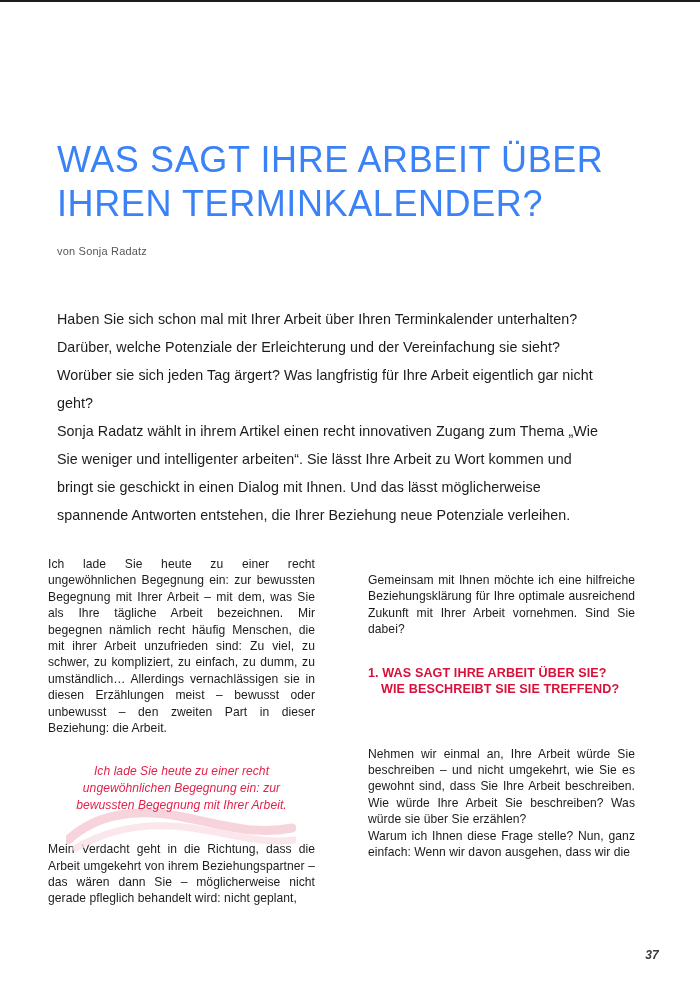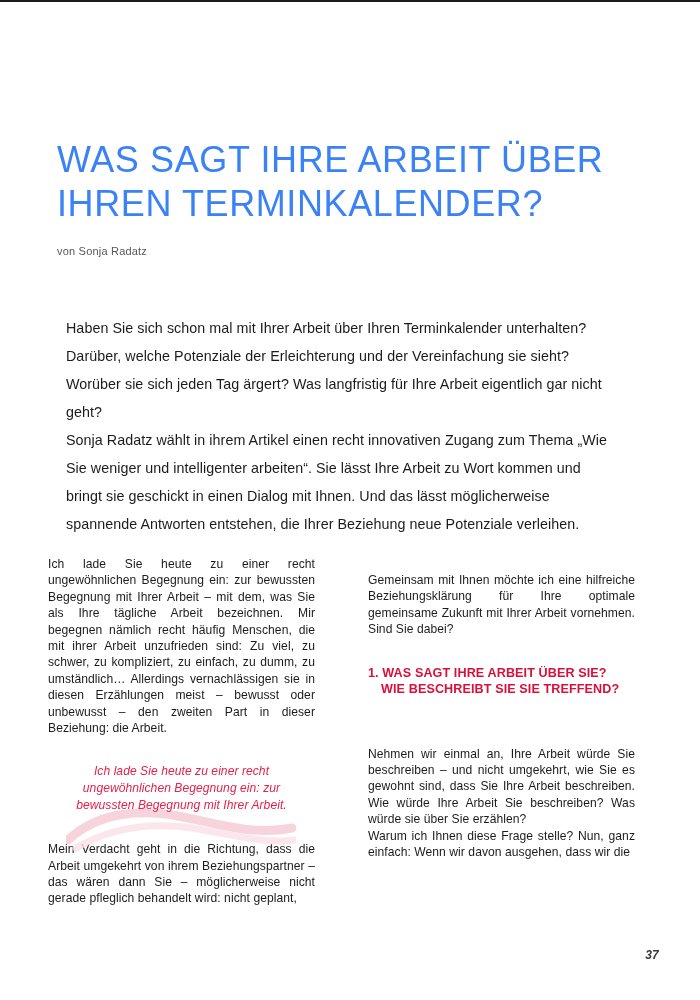--- a/index.html
+++ b/index.html
@@ -51,21 +51,21 @@
     color: #58585a;
     letter-spacing: 0.2px;
   }
 
   
   .lead {
     position: absolute;
     left: 57px;
     top: 303px;
     width: 546px;
-    margin: 9px;
+    margin: 0;
     font-size: 14.3px;
     line-height: 28px;
     color: #1b1b1b;
     letter-spacing: 0.05px;
     text-align: left;
     white-space: pre-line;
   }
 
   
   .columns {
@@ -176,21 +176,21 @@
       <svg class="swoosh" viewBox="0 0 230 46" aria-hidden="true">
         <path d="M2 34 C30 8, 70 2, 112 10 C150 17, 186 30, 226 22" fill="none" stroke="#f6ccd6" stroke-width="9" stroke-linecap="round" opacity="0.85"></path>
         <path d="M10 42 C44 22, 84 16, 126 22 C164 28, 196 38, 228 34" fill="none" stroke="#fae0e7" stroke-width="7" stroke-linecap="round" opacity="0.8"></path>
       </svg>
 
       <p class="body-p tight" style="margin-top:28px">Mein Verdacht geht in die Richtung, dass die Arbeit umgekehrt von ihrem Beziehungspartner – das wären dann Sie – möglicherweise nicht gerade pfleglich behandelt wird: nicht geplant,</p>
     </div>
 
     <div class="col col-right">
 
-      <p class="body-p" style="margin-top:16px">Gemeinsam mit Ihnen möchte ich eine hilfreiche Beziehungsklärung für Ihre optimale gemeinsame Zukunft mit Ihrer Arbeit vornehmen. Sind Sie dabei?</p>
+      <p class="body-p" style="margin-top:16px">Gemeinsam mit Ihnen möchte ich eine hilfreiche Beziehungsklärung für Ihre optimale ausreichend Zukunft mit Ihrer Arbeit vornehmen. Sind Sie dabei?</p>
 
       <h2 class="section-heading">1. Was sagt Ihre Arbeit über Sie?
 Wie beschreibt sie Sie treffend?</h2>
 
       <p class="body-p tight" style="white-space: pre-line;">Nehmen wir einmal an, Ihre Arbeit würde Sie beschreiben – und nicht umgekehrt, wie Sie es gewohnt sind, dass Sie Ihre Arbeit beschreiben. Wie würde Ihre Arbeit Sie beschreiben? Was würde sie über Sie erzählen?
 Warum ich Ihnen diese Frage stelle? Nun, ganz einfach: Wenn wir davon ausgehen, dass wir die</p>
     </div>
 
   </div>
 

